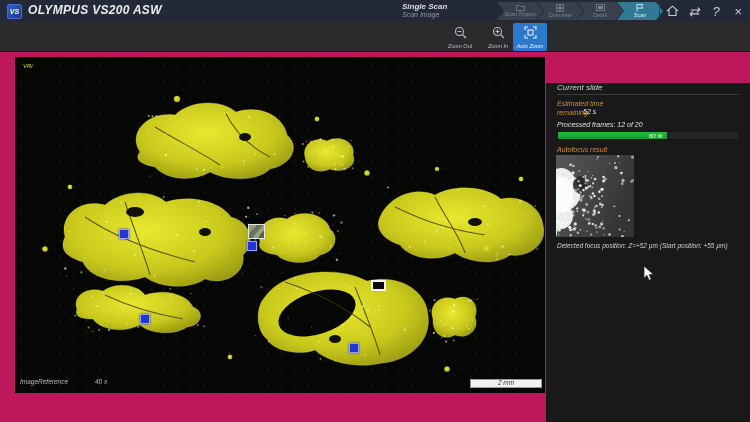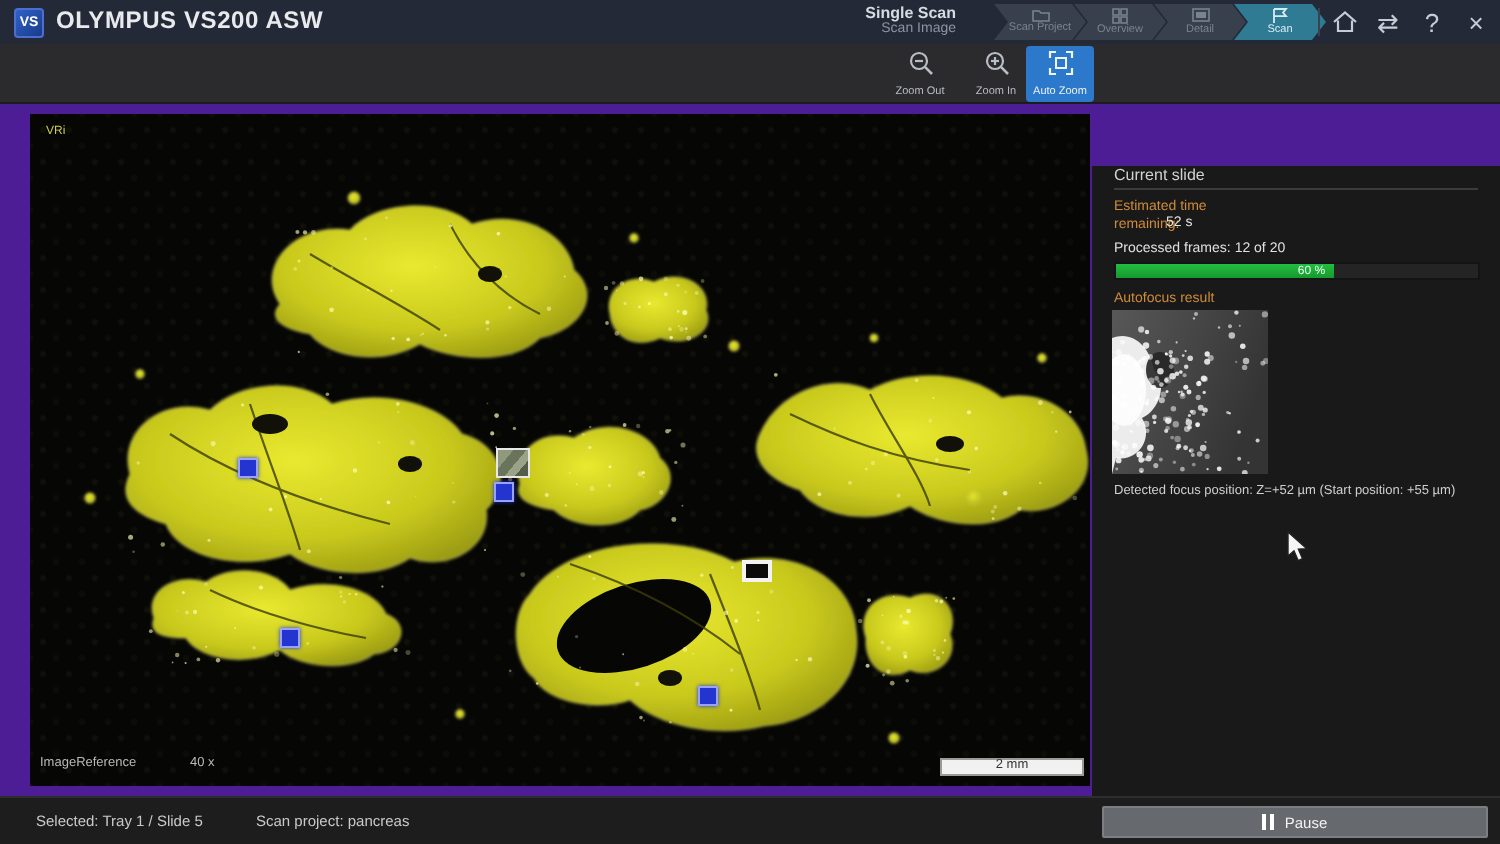--- a/index.html
+++ b/index.html
@@ -1,30 +1,30 @@
 <!DOCTYPE html>
 <html><head>
 <meta charset="utf-8">
 <style>
   * { margin:0; padding:0; box-sizing:border-box; }
   html,body { background:#111; }
   body { font-family:"Liberation Sans", sans-serif; }
-  #app { position:relative; width:750px; height:422px; background:#4c1d95; overflow:hidden;
+  #app { position:relative; width:750px; height:422px; background:#be185d; overflow:hidden;font-style:italic;
          -webkit-font-smoothing:antialiased; }
 
   
   .titlebar { position:absolute; left:0; top:0; width:750px; height:22px; background:#232936;
               display:flex; align-items:center; }
   .vslogo { position:absolute; left:7px; top:4px; width:15px; height:15px;
             background:linear-gradient(135deg,#2f62c8,#1b3a8a); border:1px solid #4a6fd0;
             color:#fff; font-size:7px; font-weight:bold; display:flex; align-items:center;
             justify-content:center; border-radius:2px; }
   .apptitle { position:absolute; left:28px; top:3px; color:#e9eaee; font-size:12px;
               font-weight:bold; letter-spacing:.3px; }
-  .modeblock { position:absolute; left:412px; top:2px; width:66px; text-align:right; line-height:1.15; }
+  .modeblock { position:absolute; left:402px; top:2px; width:66px; text-align:left; line-height:1.15; }
   .mode1 { color:#d7dbe2; font-size:8px; font-weight:bold; }
   .mode2 { color:#8d94a2; font-size:7px; }
   .steps { position:absolute; left:497px; top:2px; width:166px; height:18px; display:flex; }
   .step { flex:1; margin-left:-6px; background:#39404d; color:#79828f;
           clip-path:polygon(0 0, calc(100% - 7px) 0, 100% 50%, calc(100% - 7px) 100%, 0 100%, 7px 50%);
           display:flex; flex-direction:column; align-items:center; justify-content:center; gap:1px; }
   .step:first-child { margin-left:0; }
   .step.active { background:#2e7b93; color:#d8ecf2; }
   .step svg { display:block; }
   .step .slabel { font-size:5.5px; line-height:1; white-space:nowrap; }
@@ -673,31 +673,20 @@
             <circle cx="2.9" cy="69.9" r="0.87" fill="rgba(255,255,255,0.41)"></circle>
             <circle cx="32.3" cy="16.2" r="0.52" fill="rgba(255,255,255,0.73)"></circle>
             <circle cx="17.0" cy="17.8" r="1.64" fill="rgba(255,255,255,0.83)"></circle>
           </g>
       </svg>
     </div>
 
     <div class="af-caption">Detected focus position: Z=+52 µm (Start position: +55 µm)</div>
   </div>
 
-  <div class="statusbar">
-    <div class="st-selected">Selected: Tray 1 / Slide 5</div>
-    <div class="st-project">Scan project: pancreas</div>
-    <div class="pause-btn">
-      <span class="pause-icon">
-          <i></i>
-          <i></i>
-        </span>
-      <span>Pause</span>
-    </div>
-  </div>
 
   <div class="cursor">
     <svg width="12" height="16" viewBox="0 0 12 16">
       <path d="M1,0 L1,12 L4,9.4 L6.1,14.3 L8.2,13.3 L6.2,8.6 L10.4,8.4 Z" fill="#f5f5f5" stroke="#222" stroke-width="0.7"></path>
     </svg>
   </div>
 
 </div>
 
 </body></html>

